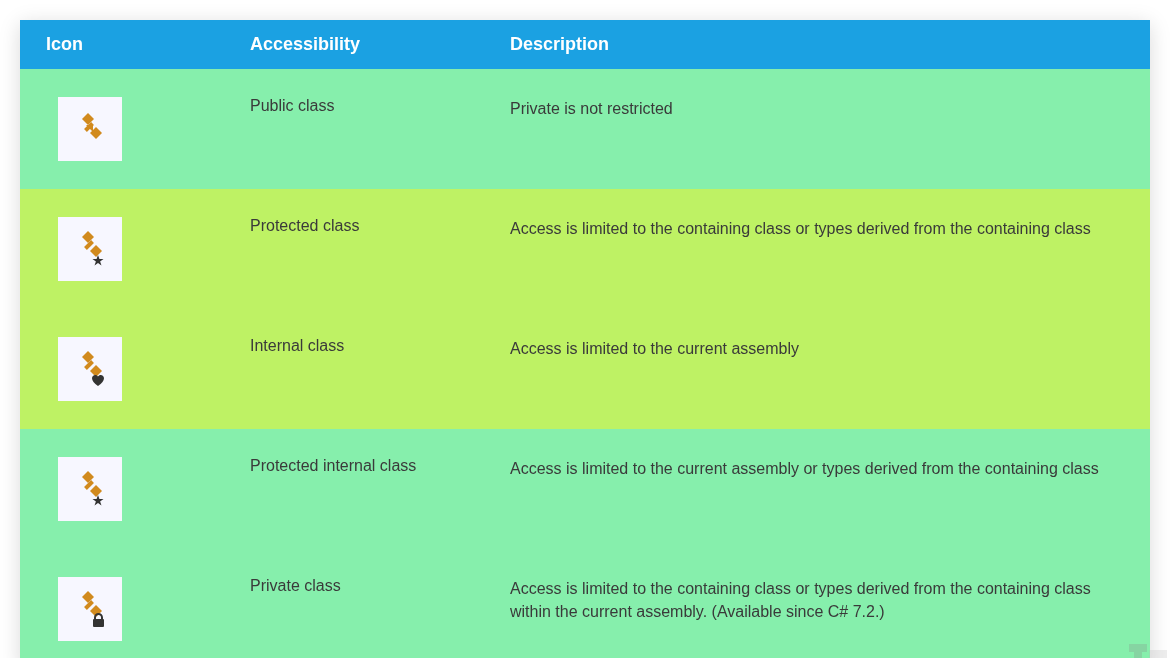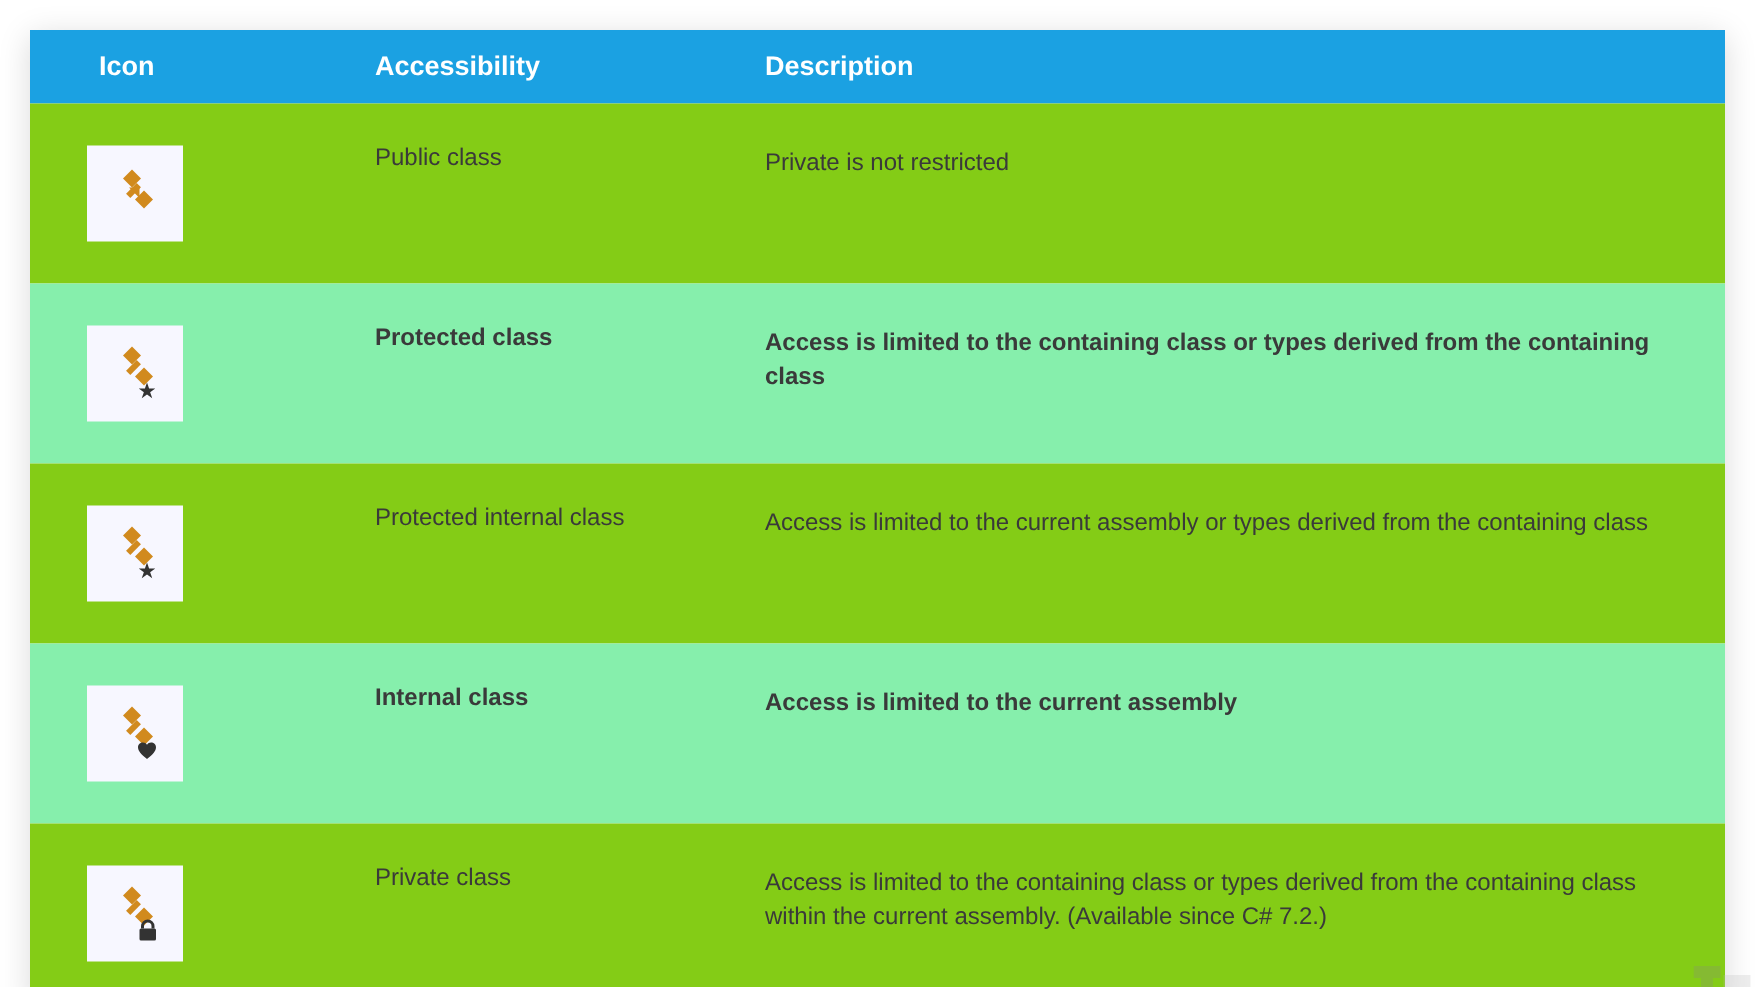--- a/index.html
+++ b/index.html
@@ -26,28 +26,28 @@
     background: #1ba1e2;
     color: #ffffff;
     font-weight: 600;
     font-size: 18px;
   }
   .th {
     display: table-cell;
     padding: 14px 20px;
     vertical-align: middle;
   }
-  .col-icon { width: 210px; padding-left: 46px; }
+  .col-icon { width: 210px; padding-left: 26px; }
   .col-access { width: 260px; }
   .col-desc { }
   .trow {
     display: table-row;
   }
-  .trow.even { background: #84cc16; }
-  .trow.odd  { background: #86efac; font-weight: bold; }
+  .trow.even { background: #86efac; }
+  .trow.odd  { background: #bef264; }
   .td {
     display: table-cell;
     padding: 28px 20px;
     vertical-align: top;
     font-size: 16px;
     color: #3a3a3a;
   }
   .td.col-icon { padding-left: 38px; }
   .td.col-desc { line-height: 1.45; padding-right: 40px;}
   .icon-box {
@@ -108,56 +108,56 @@
             <g fill="#333333" transform="translate(22,26)">
               <polygon points="6,0 7.4,4 11.5,4 8.1,6.5 9.5,10.5 6,8 2.5,10.5 3.9,6.5 0.5,4 4.6,4"></polygon>
             </g>
           </svg>
         </div>
       </div>
       <div class="td col-access">Protected class</div>
       <div class="td col-desc">Access is limited to the containing class or types derived from the containing class</div>
     </div>
 
+    <div class="trow odd">
+      <div class="td col-icon">
+        <div class="icon-box">
+          <svg width="40" height="40" viewBox="0 0 40 40">
+            <g fill="#d18a1e" transform="translate(2,0)">
+              <polygon points="10,8 16,2 22,8 16,14"></polygon>
+              <polygon points="18,22 24,16 30,22 24,28"></polygon>
+              <rect x="15" y="11" width="4" height="10" transform="rotate(45 17 16)"></rect>
+            </g>
+            <g fill="#333333" transform="translate(22,26)">
+              <path d="M6 11 C2 8 0 5.5 0 3.2 C0 1.3 1.5 0 3.3 0 C4.4 0 5.4 0.6 6 1.5 C6.6 0.6 7.6 0 8.7 0 C10.5 0 12 1.3 12 3.2 C12 5.5 10 8 6 11 Z"></path>
+            </g>
+          </svg>
+        </div>
+      </div>
+      <div class="td col-access">Internal class</div>
+      <div class="td col-desc">Access is limited to the current assembly</div>
+    </div>
+
     <div class="trow even">
       <div class="td col-icon">
         <div class="icon-box">
           <svg width="40" height="40" viewBox="0 0 40 40">
             <g fill="#d18a1e" transform="translate(2,0)">
               <polygon points="10,8 16,2 22,8 16,14"></polygon>
               <polygon points="18,22 24,16 30,22 24,28"></polygon>
               <rect x="15" y="11" width="4" height="10" transform="rotate(45 17 16)"></rect>
             </g>
             <g fill="#333333" transform="translate(22,26)">
               <polygon points="6,0 7.4,4 11.5,4 8.1,6.5 9.5,10.5 6,8 2.5,10.5 3.9,6.5 0.5,4 4.6,4"></polygon>
             </g>
           </svg>
         </div>
       </div>
       <div class="td col-access">Protected internal class</div>
       <div class="td col-desc">Access is limited to the current assembly or types derived from the containing class</div>
-    </div>
-
-    <div class="trow odd">
-      <div class="td col-icon">
-        <div class="icon-box">
-          <svg width="40" height="40" viewBox="0 0 40 40">
-            <g fill="#d18a1e" transform="translate(2,0)">
-              <polygon points="10,8 16,2 22,8 16,14"></polygon>
-              <polygon points="18,22 24,16 30,22 24,28"></polygon>
-              <rect x="15" y="11" width="4" height="10" transform="rotate(45 17 16)"></rect>
-            </g>
-            <g fill="#333333" transform="translate(22,26)">
-              <path d="M6 11 C2 8 0 5.5 0 3.2 C0 1.3 1.5 0 3.3 0 C4.4 0 5.4 0.6 6 1.5 C6.6 0.6 7.6 0 8.7 0 C10.5 0 12 1.3 12 3.2 C12 5.5 10 8 6 11 Z"></path>
-            </g>
-          </svg>
-        </div>
-      </div>
-      <div class="td col-access">Internal class</div>
-      <div class="td col-desc">Access is limited to the current assembly</div>
     </div>
 
     <div class="trow even">
       <div class="td col-icon">
         <div class="icon-box">
           <svg width="40" height="40" viewBox="0 0 40 40">
             <g fill="#d18a1e" transform="translate(2,0)">
               <polygon points="10,8 16,2 22,8 16,14"></polygon>
               <polygon points="18,22 24,16 30,22 24,28"></polygon>
               <rect x="15" y="11" width="4" height="10" transform="rotate(45 17 16)"></rect>

